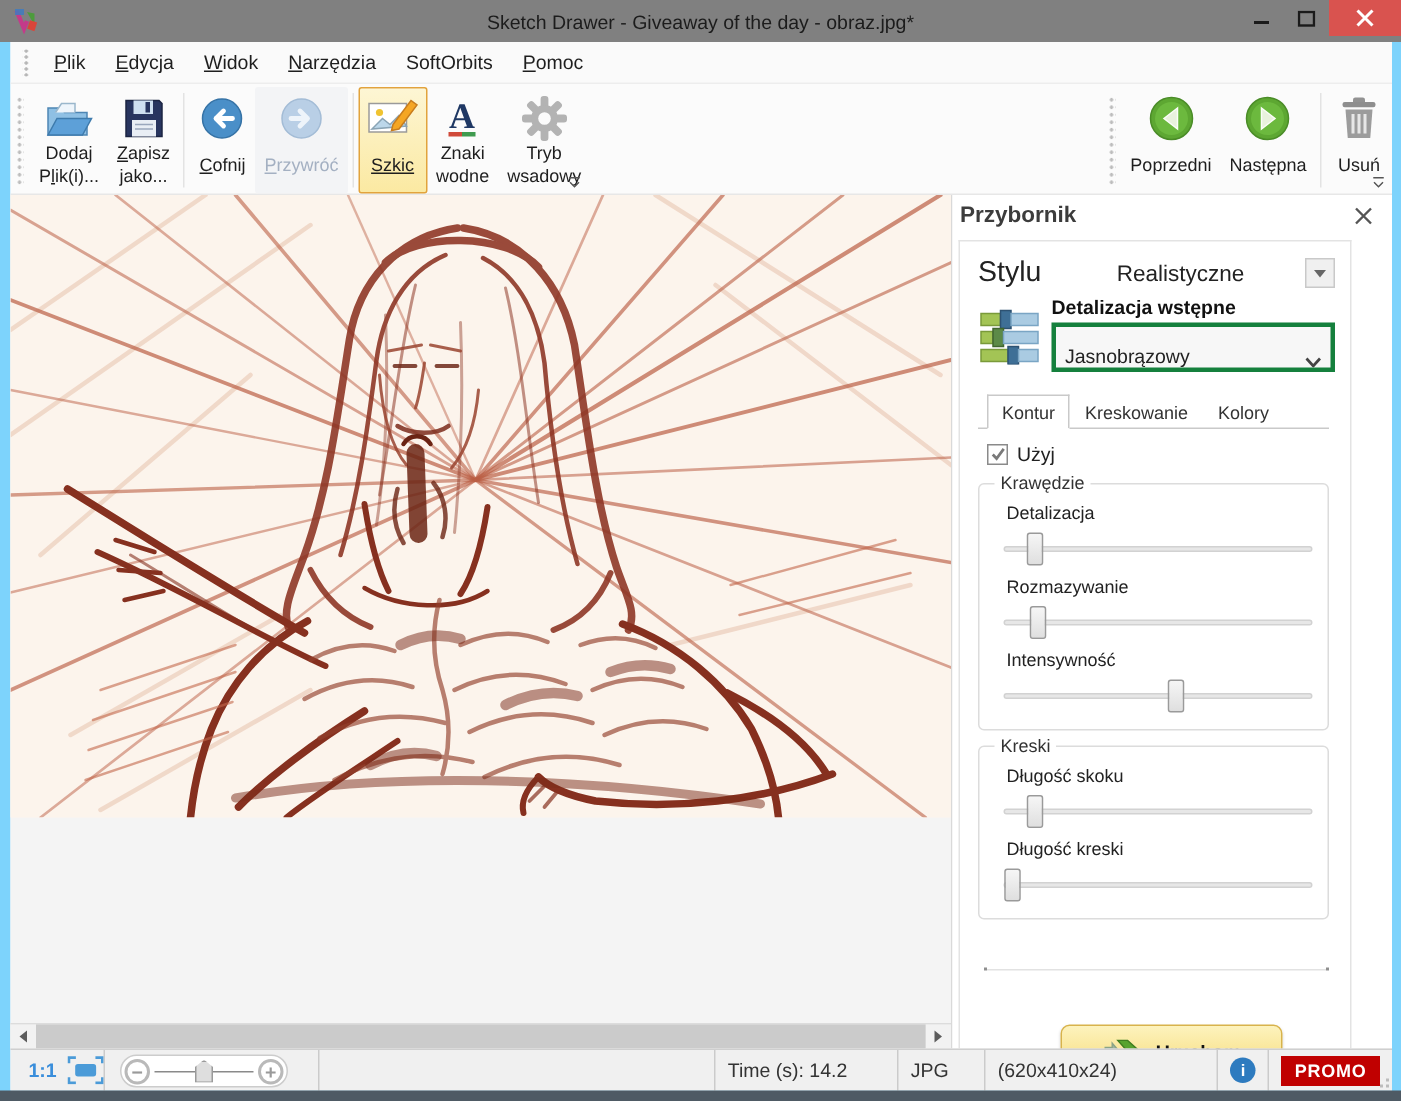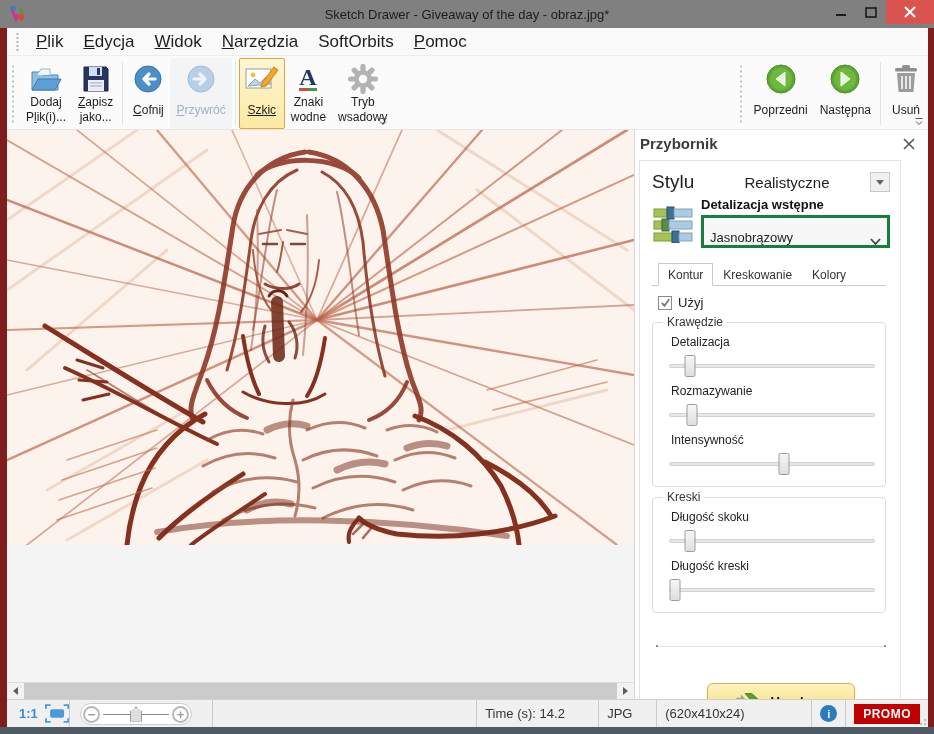--- a/index.html
+++ b/index.html
@@ -1,29 +1,29 @@
 <!DOCTYPE html>
 <html><head>
 <meta charset="utf-8">
 <style>
   html,body{margin:0;padding:0;background:#d6d6d6;font-family:"Liberation Sans",sans-serif;}
   *{box-sizing:border-box;}
-  .window{position:relative;width:934px;height:734px;background:#7f1d1d;overflow:hidden;}
+  .window{position:relative;width:934px;height:734px;background:#7dd3fc;overflow:hidden;}
   
   .titlebar{position:absolute;top:0;left:0;right:0;height:28px;background:#808080;display:flex;align-items:center;}
   .app-icon{position:absolute;left:8px;top:5px;width:18px;height:18px;}
   .title-text{flex:1;text-align:center;font-size:13px;color:#1c1c1c;}
   .win-btns{position:absolute;top:0;right:0;display:flex;height:24px;}
   .win-btn{width:30px;height:24px;display:flex;align-items:center;justify-content:center;cursor:default;}
   .win-btn.close{width:48px;background:#d9534f;}
   
   .inner{position:absolute;left:7px;top:28px;width:921px;height:699px;background:#fff;display:flex;flex-direction:column;}
   .menubar{height:28px;background:#fafafa;display:flex;align-items:center;border-bottom:1px solid #ededed;padding-left:6px;}
   .grip{width:5px;height:18px;margin:0 6px 0 2px;background-image:radial-gradient(circle,#b5b5b5 1px,transparent 1.2px);background-size:4px 4px;background-position:center;}
-  .menu-item{padding:5px 10px;font-size:17px;color:#1e1e1e;cursor:default;}
+  .menu-item{padding:5px 10px;font-size:13px;color:#1e1e1e;cursor:default;}
   .mn{text-decoration:underline;}
   .toolbar{height:74px;background:#fbfbfb;display:flex;align-items:stretch;position:relative;border-bottom:1px solid #e7e7e7;padding-top:2px;}
   .tb-group{display:flex;align-items:stretch;}
   .tb-grip{width:5px;height:60px;align-self:center;margin:0 4px;background-image:radial-gradient(circle,#bdbdbd 1px,transparent 1.2px);background-size:4px 5px;}
   .tb-item{display:flex;flex-direction:column;align-items:center;justify-content:flex-start;padding:3px 5px;min-width:44px;cursor:default;border:1px solid transparent;border-radius:2px;}
   .tb-icon{height:36px;display:flex;align-items:center;justify-content:center;}
   .tb-label{height:32px;display:flex;flex-direction:column;justify-content:center;align-items:center;font-size:12px;color:#1e1e1e;line-height:15px;white-space:nowrap;}
   .tb-item.disabled .tb-label{color:#a4b0c2;}
   .tb-item.disabled{background:#f3f4f6;}
   .tb-item.selected{background:linear-gradient(#fdf6d4,#fbe9a2);border:1px solid #e2a33c;}

